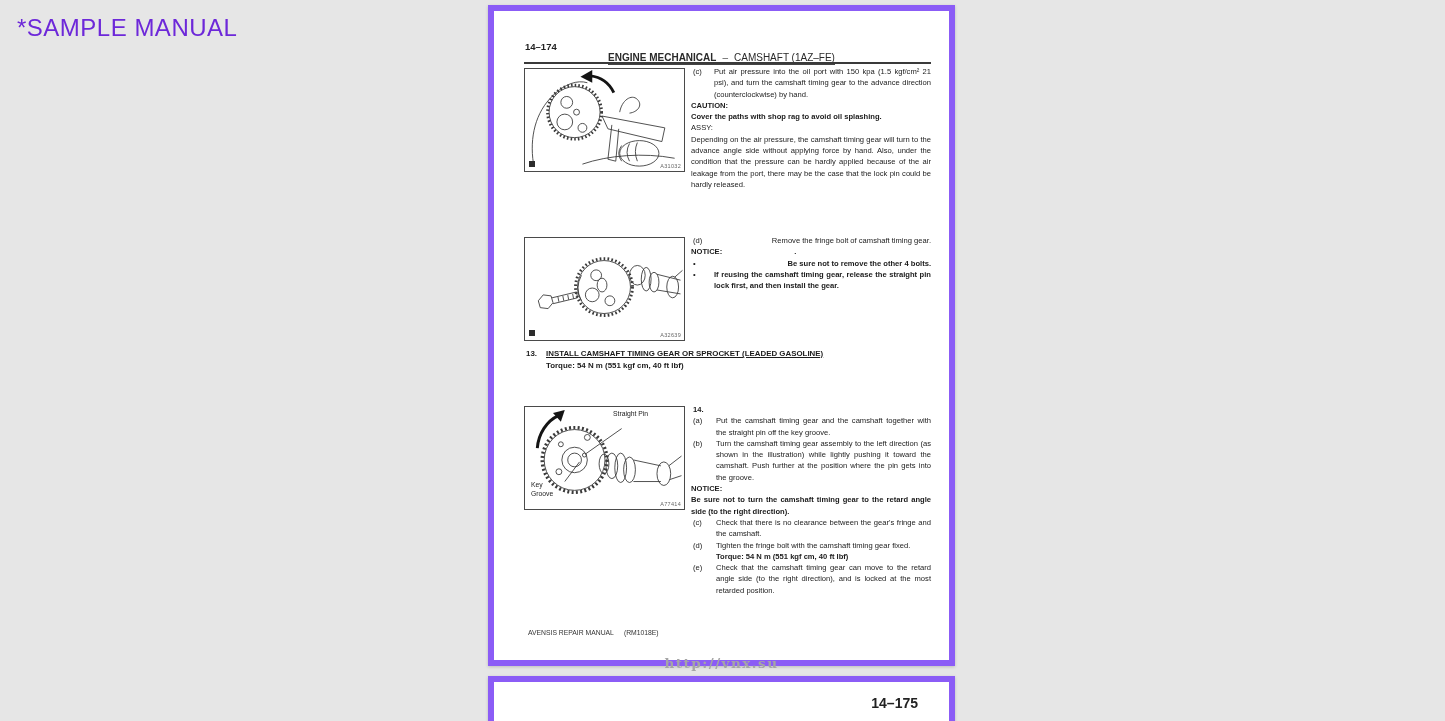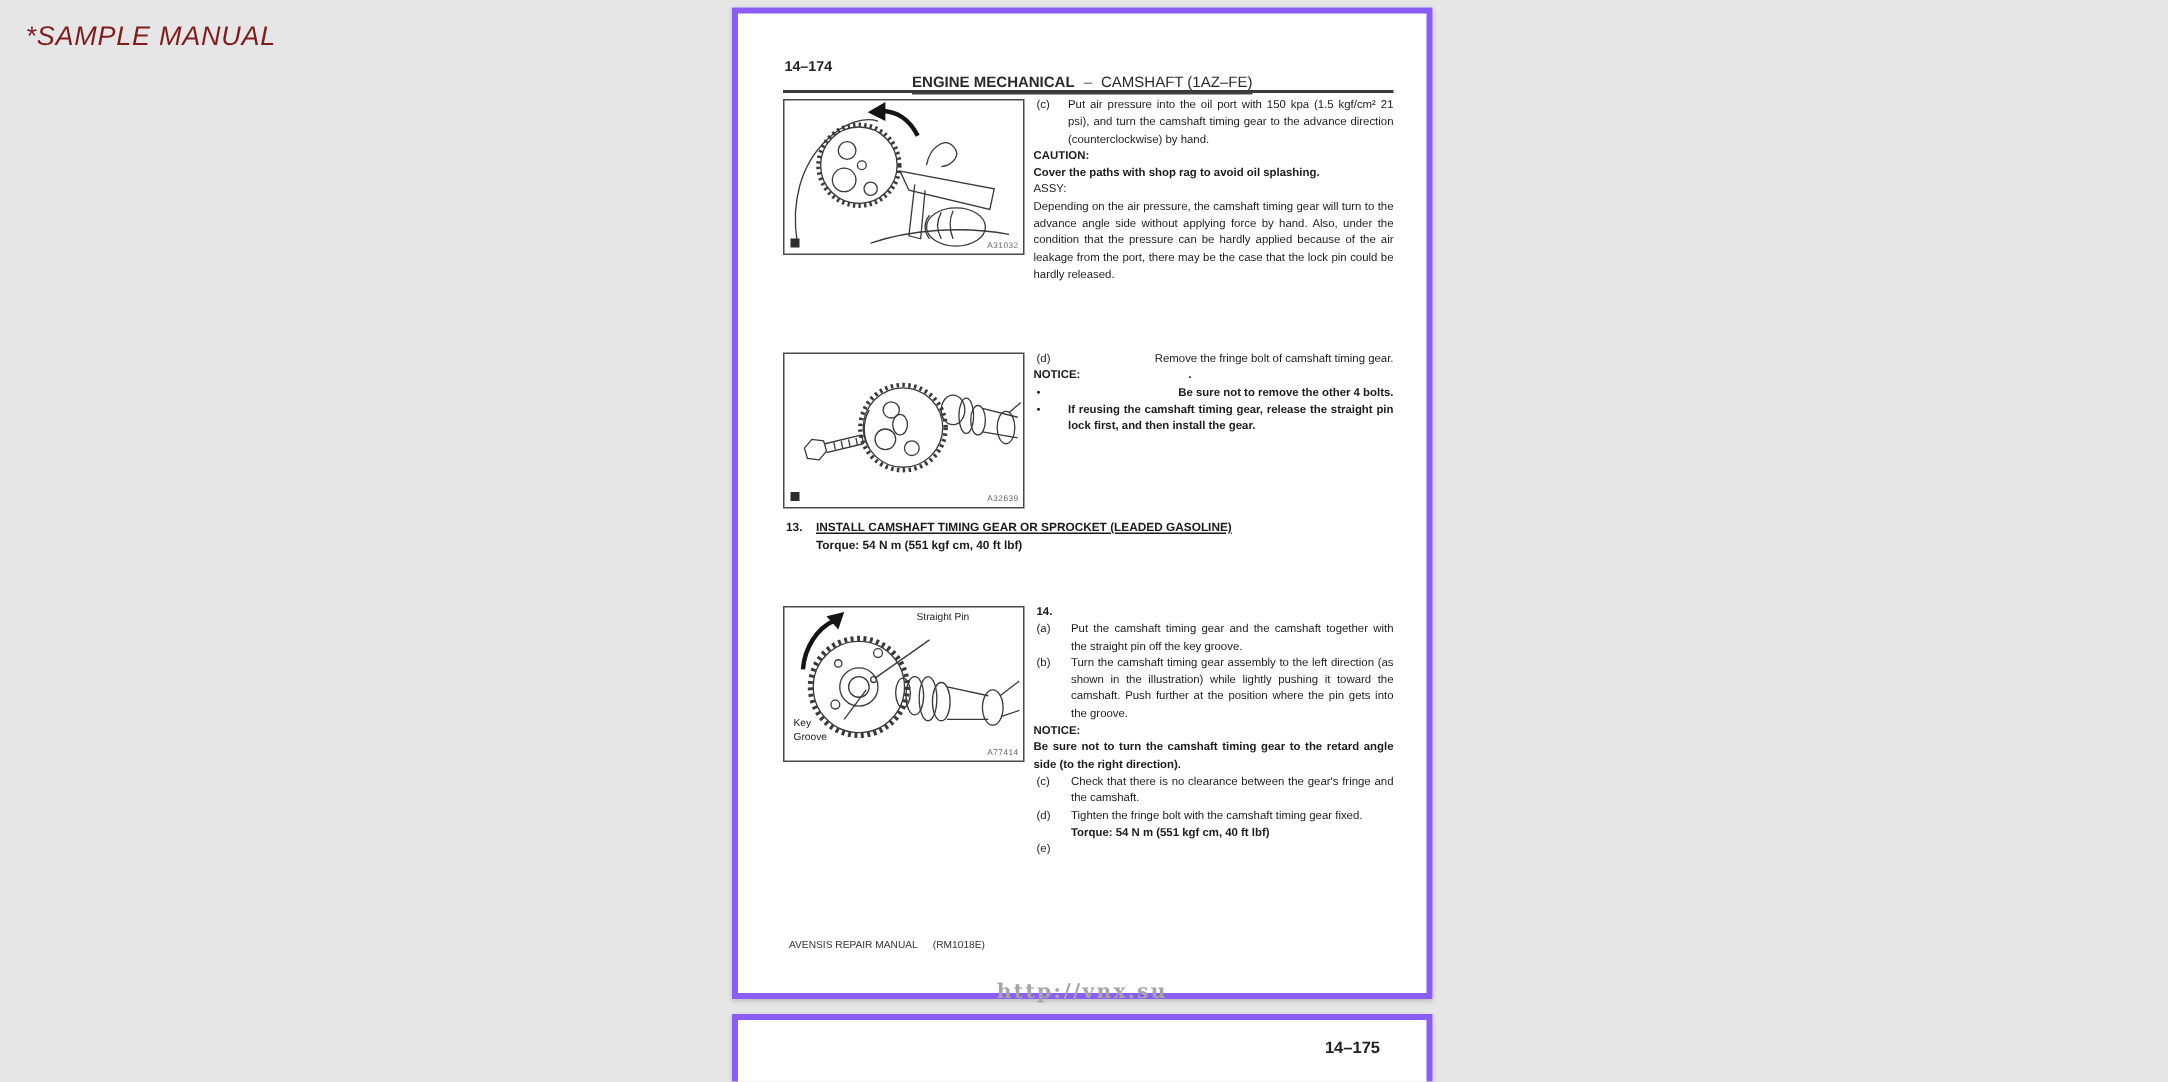--- a/index.html
+++ b/index.html
@@ -5,31 +5,31 @@
   html,body{margin:0;padding:0;}
   body{
     width:1445px;height:721px;overflow:hidden;position:relative;
     background:#e6e6e6;
     font-family:"Liberation Sans",sans-serif;
     color:#1b1b1b;
     -webkit-font-smoothing:antialiased;
   }
   .sample-label{
     position:absolute;left:17px;top:14px;
-    font-size:18px;letter-spacing:.5px;color:#7f1d1d;font-style:italic;
+    font-size:24px;letter-spacing:.5px;color:#6d28d9;
   }
   .page{
     position:absolute;left:488px;width:467px;background:#fff;
-    border:4px solid #8b5cf6;box-shadow:0 1px 3px rgba(0,0,0,.18);
+    border:6px solid #8b5cf6;box-shadow:0 1px 3px rgba(0,0,0,.18);
     box-sizing:border-box;
   }
   .page1{top:5px;height:661px;}
   .page2{top:676px;height:60px;}
   .pageno{position:absolute;left:31px;top:30px;font-size:9.5px;font-weight:bold;color:#222;}
-  .pageno2{position:absolute;right:31px;top:13px;font-size:11px;font-weight:bold;color:#222;}
+  .pageno2{position:absolute;right:31px;top:13px;font-size:14px;font-weight:bold;color:#222;}
   .header-line{
     position:absolute;left:0;top:41px;width:100%;text-align:center;
     font-size:10px;color:#2a2a2a;
   }
   .header-line .seg{border-bottom:1px solid #444;padding-bottom:1px;}
   .header-line .sec{font-weight:bold;}
   .header-line .dash{color:#555;padding:0 6px;}
   .rule{position:absolute;left:30px;top:51px;width:407px;height:2px;background:#3a3a3a;}
   .p2-header{
     position:absolute;left:0;top:40px;width:100%;text-align:center;
@@ -213,20 +213,21 @@
     <div class="row">
       <span class="lbl" style="flex-basis:25px;">(d)</span>
       <span class="txt" style="text-align:left;">Tighten the fringe bolt with the camshaft timing gear fixed.</span>
     </div>
     <div class="row">
       <span class="lbl" style="flex-basis:25px;"></span>
       <span class="txt bold" style="text-align:left;">Torque: 54 N m (551 kgf cm, 40 ft lbf)</span>
     </div>
     <div class="row">
       <span class="lbl" style="flex-basis:25px;">(e)</span>
+      <span class="txt">Check that the camshaft timing gear can move to the retard angle side (to the right direction), and is locked at the most retarded position.</span>
     </div>
   </div>
 
   <div class="footer">
     <span>AVENSIS REPAIR MANUAL</span><span class="code">(RM1018E)</span>
   </div>
 
   <div class="watermark">http://vnx.su</div>
 </div>
 

